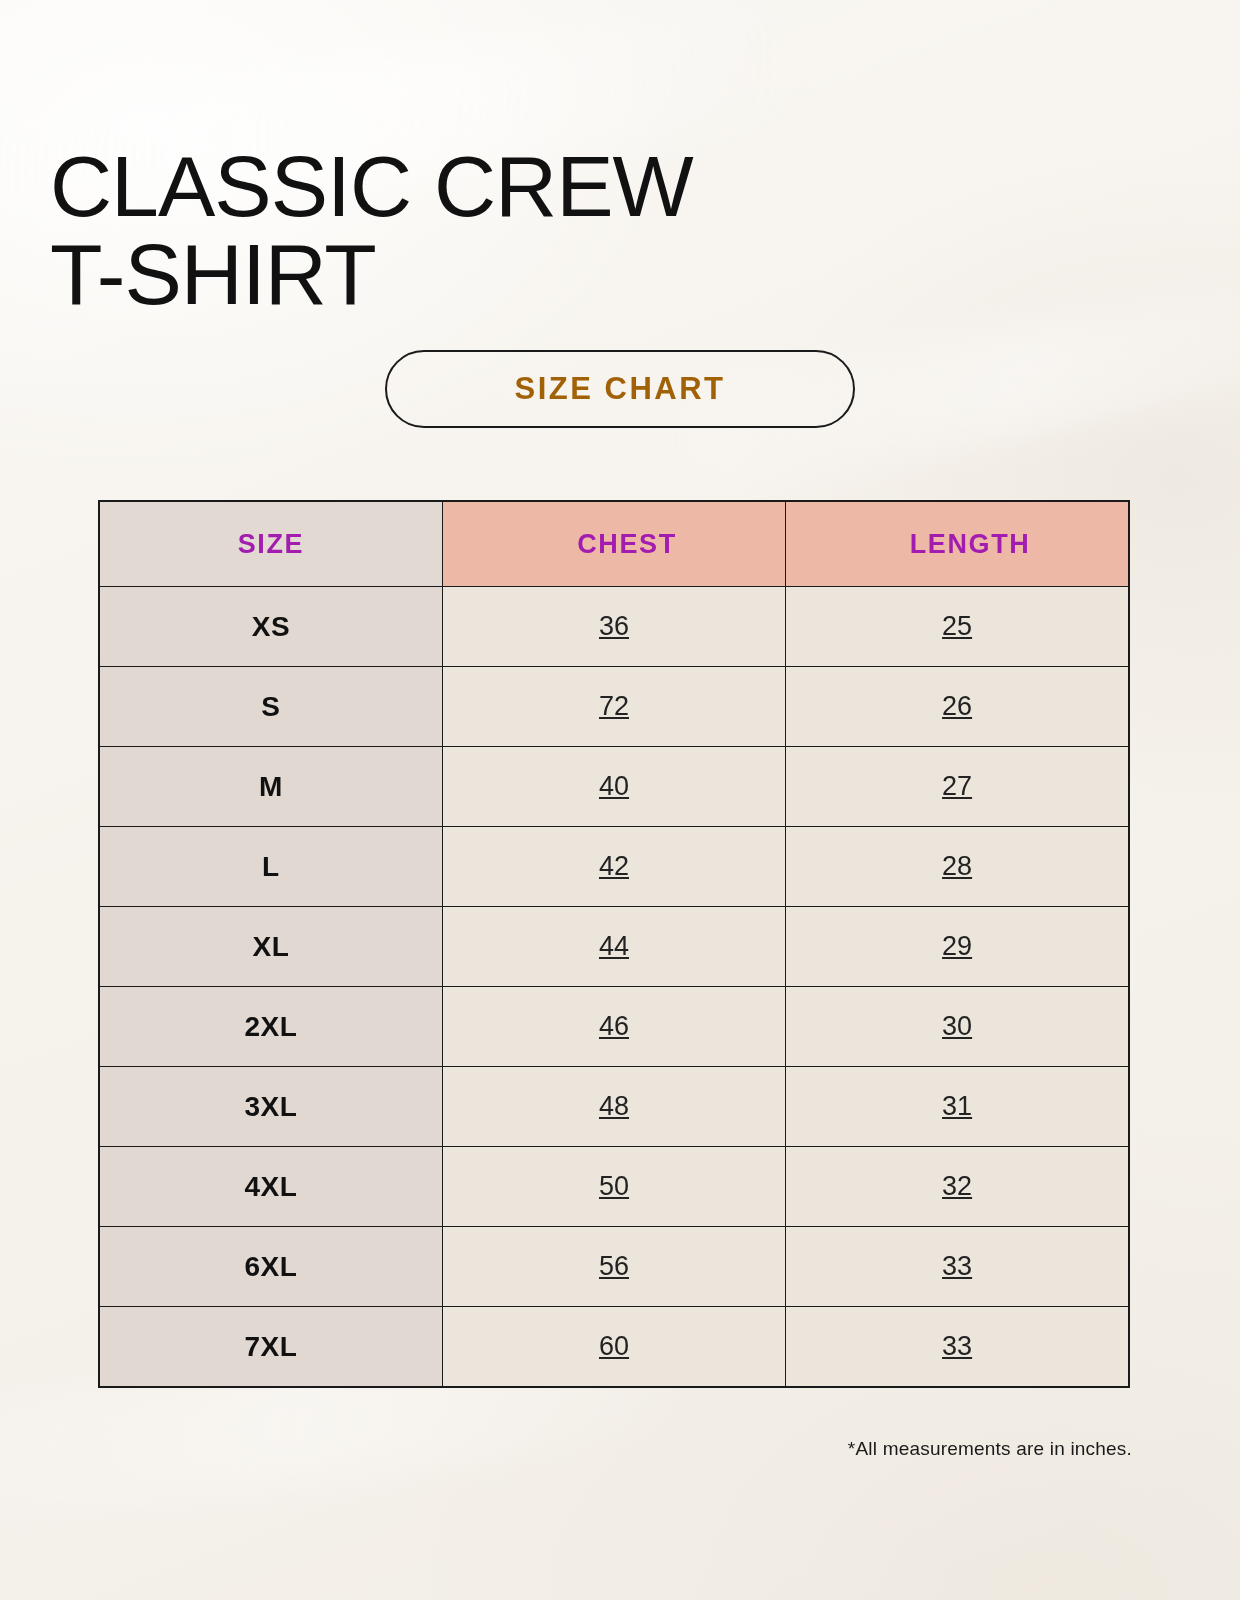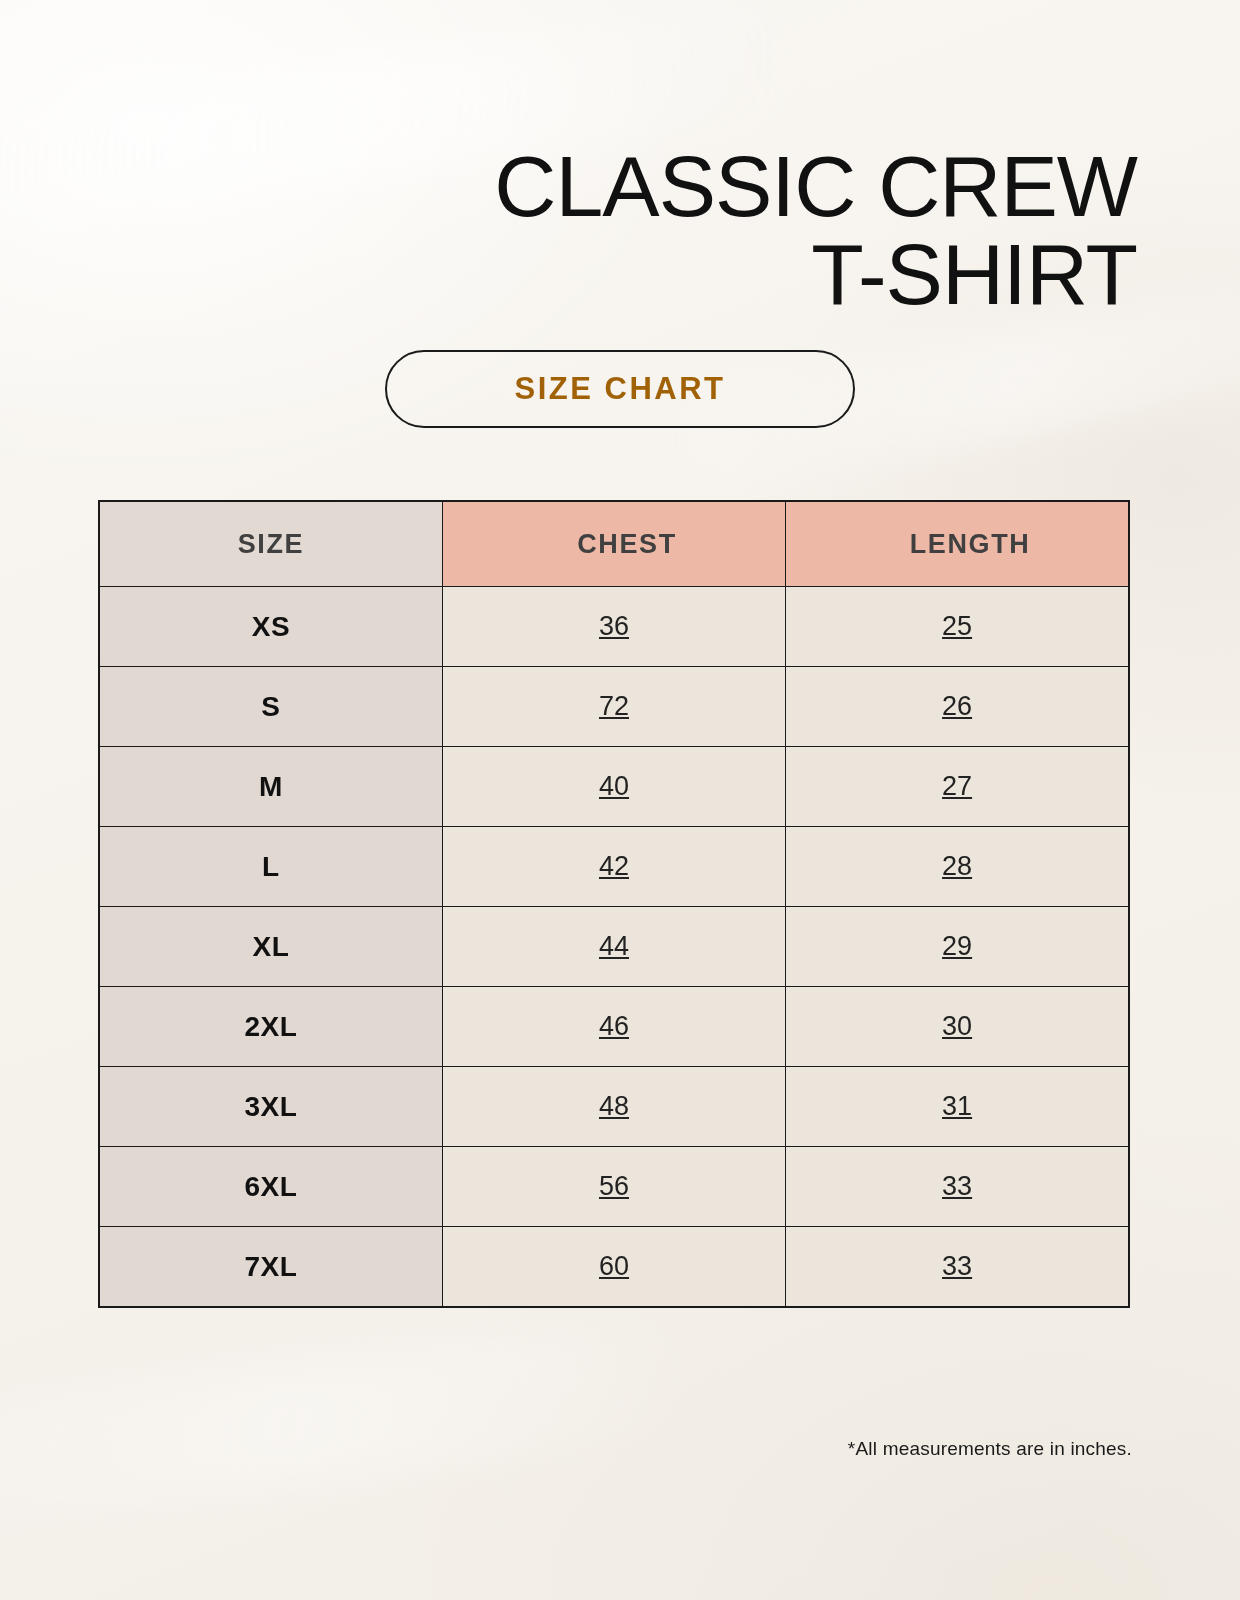--- a/index.html
+++ b/index.html
@@ -41,28 +41,28 @@
     width: 1240px;
     height: 1600px;
     box-sizing: border-box;
   }
 
   .title {
     position: absolute;
     top: 84px;
     left: 0;
     right: 0;
-    text-align: right;
+    text-align: left;
     font-size: 86px;
     line-height: 1.03;
     letter-spacing: -1px;
     font-weight: 400;
     color: #111111;
     font-family: "Liberation Sans", sans-serif;
-    padding: 0 103px;
+    padding: 0 50px;
     box-sizing: border-box;
   }
 
   .pill {
     position: absolute;
     top: 350px;
     left: 50%;
     transform: translateX(-50%);
     width: 470px;
     height: 78px;
@@ -97,21 +97,21 @@
   table.size-table td {
     border: 1.5px solid #1a1a1a;
     height: 77px;
     text-align: center;
     vertical-align: middle;
   }
   table.size-table thead th {
     font-size: 27px;
     font-weight: bold;
     letter-spacing: 1.6px;
-    color: #404040;
+    color: #a21caf;
     height: 82px;
     text-align: center;
   }
   .th-size { background: #e2d9d2; }
   .th-measure { background: #eeb8a7; padding-left: 27px; }
   .cell-size {
     background: #e1d8d1;
     font-size: 28px;
     font-weight: bold;
     color: #111;
@@ -189,20 +189,25 @@
           <td class="cell-size">2XL</td>
           <td class="cell-val">46</td>
           <td class="cell-val">30</td>
         </tr>
         <tr>
           <td class="cell-size">3XL</td>
           <td class="cell-val">48</td>
           <td class="cell-val">31</td>
         </tr>
         <tr>
+          <td class="cell-size">4XL</td>
+          <td class="cell-val">50</td>
+          <td class="cell-val">32</td>
+        </tr>
+        <tr>
           <td class="cell-size">6XL</td>
           <td class="cell-val">56</td>
           <td class="cell-val">33</td>
         </tr>
         <tr>
           <td class="cell-size">7XL</td>
           <td class="cell-val">60</td>
           <td class="cell-val">33</td>
         </tr>
       </tbody>

